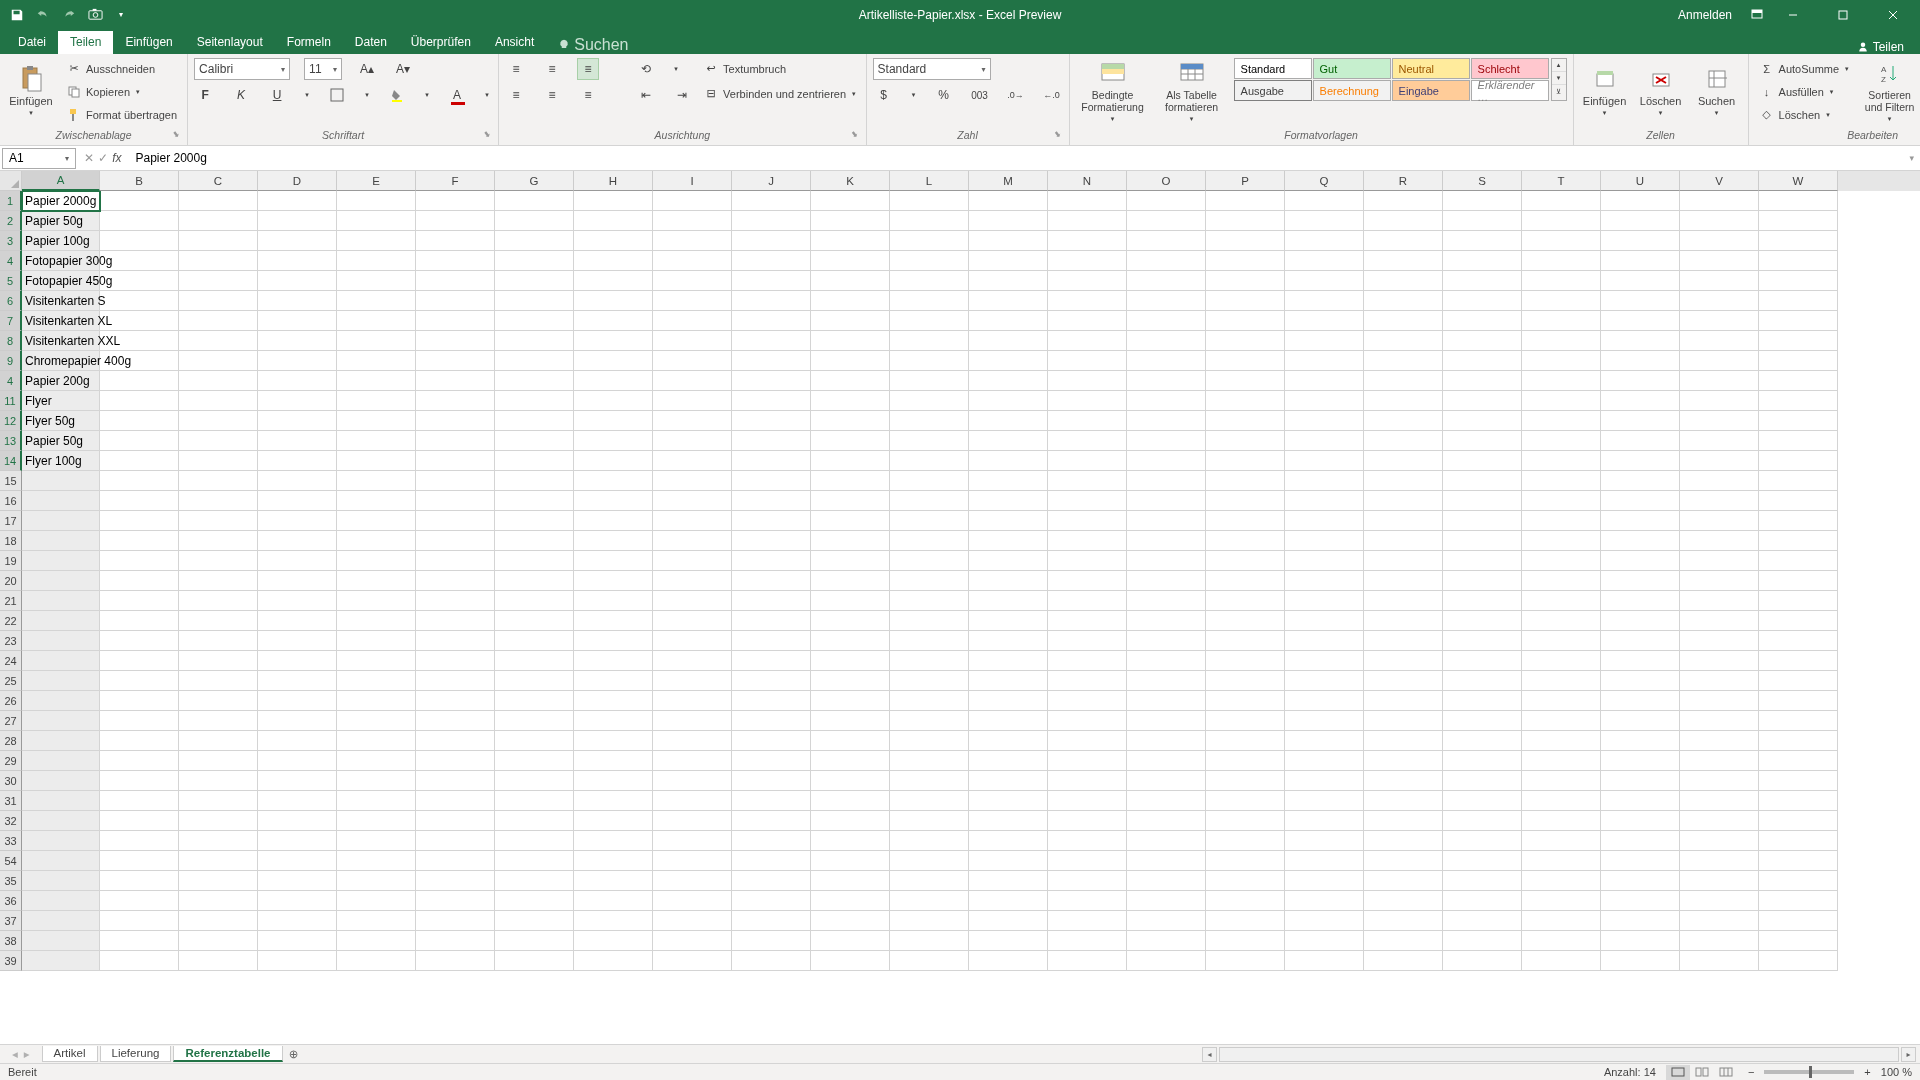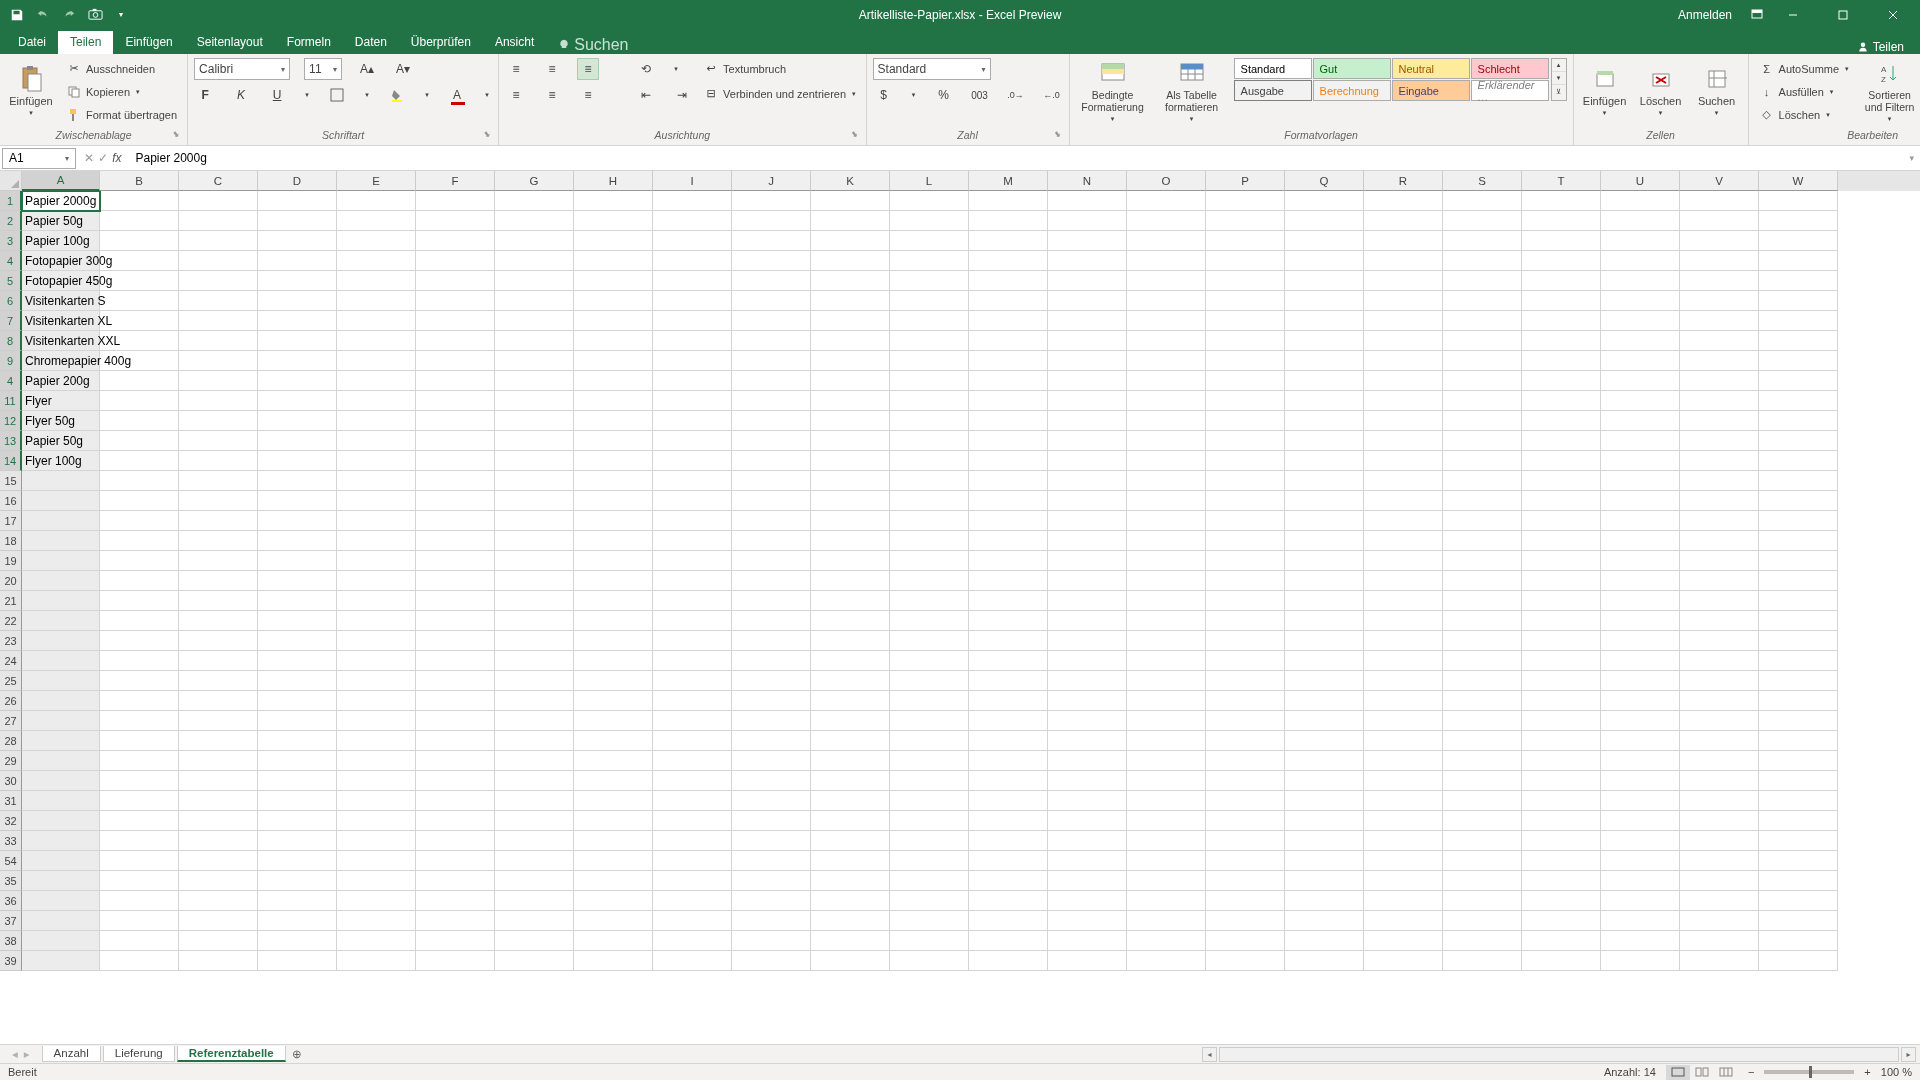--- a/index.html
+++ b/index.html
@@ -1507,21 +1507,21 @@
       </div>
     </div>
 </div>
 
 <div class="sheetbar">
   <div class="navtabs">
     <span>◂</span>
     <span>▸</span>
   </div>
   <div id="sheet-tabs" style="display:flex;gap:2px;">
-      <div class="stab">Anzahl</div>
+      <div class="stab">Artikel</div>
       <div class="stab">Lieferung</div>
       <div class="stab active">Referenztabelle</div>
     </div>
   <div class="addsheet">⊕</div>
   <div class="hscroll-area">
     <div class="hscroll-btn">◂</div>
     <div class="hscroll-track"></div>
     <div class="hscroll-btn">▸</div>
   </div>
 </div>

